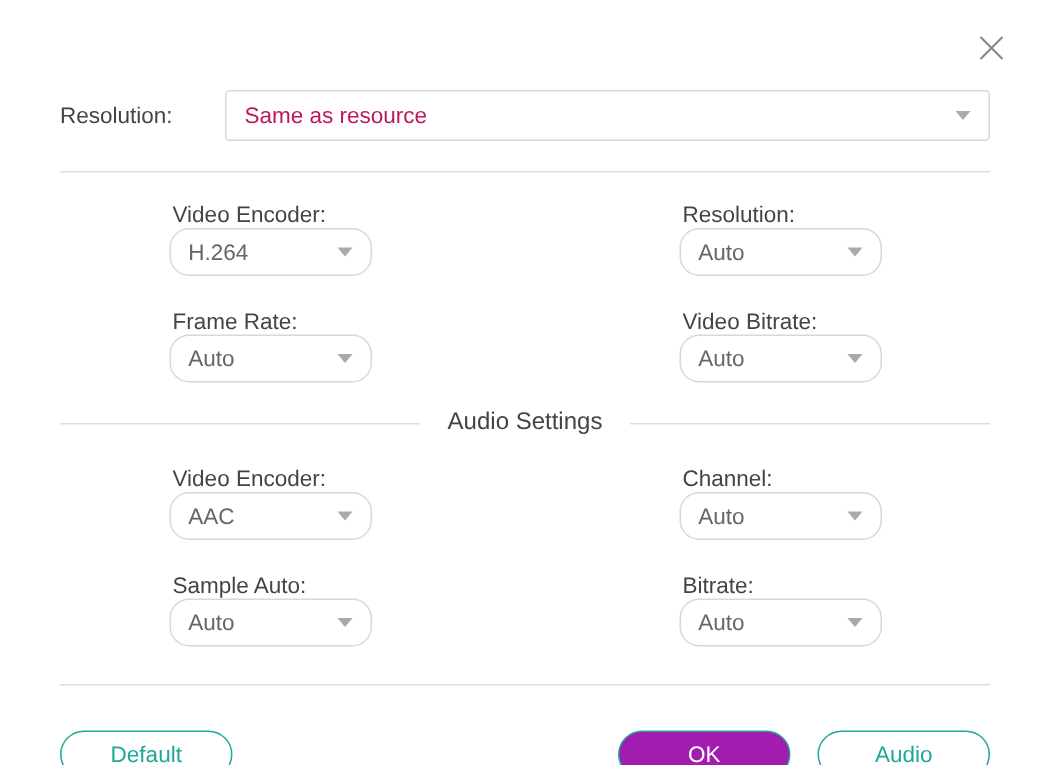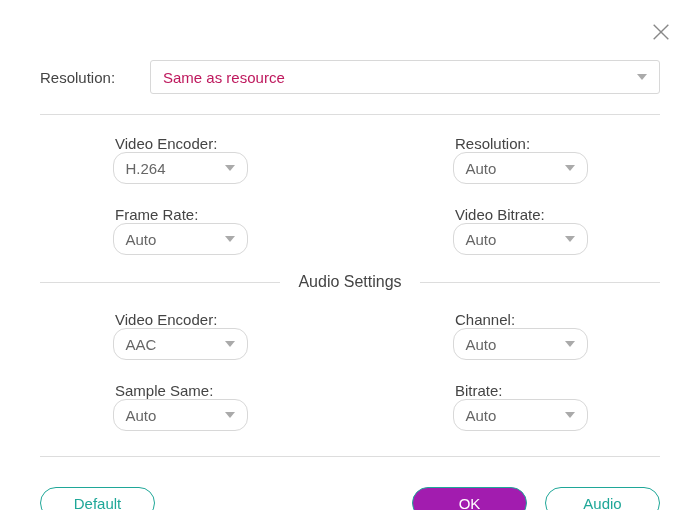--- a/index.html
+++ b/index.html
@@ -215,21 +215,21 @@
     </div>
   </div>
   <div class="field-row">
     <label>Channel:</label>
     <div class="small-select">
       <span>Auto</span>
       <span class="select-arrow"></span>
     </div>
   </div>
   <div class="field-row">
-    <label>Sample Same:</label>
+    <label>Sample Auto:</label>
     <div class="small-select">
       <span>Auto</span>
       <span class="select-arrow"></span>
     </div>
   </div>
   <div class="field-row">
     <label>Bitrate:</label>
     <div class="small-select">
       <span>Auto</span>
       <span class="select-arrow"></span>

